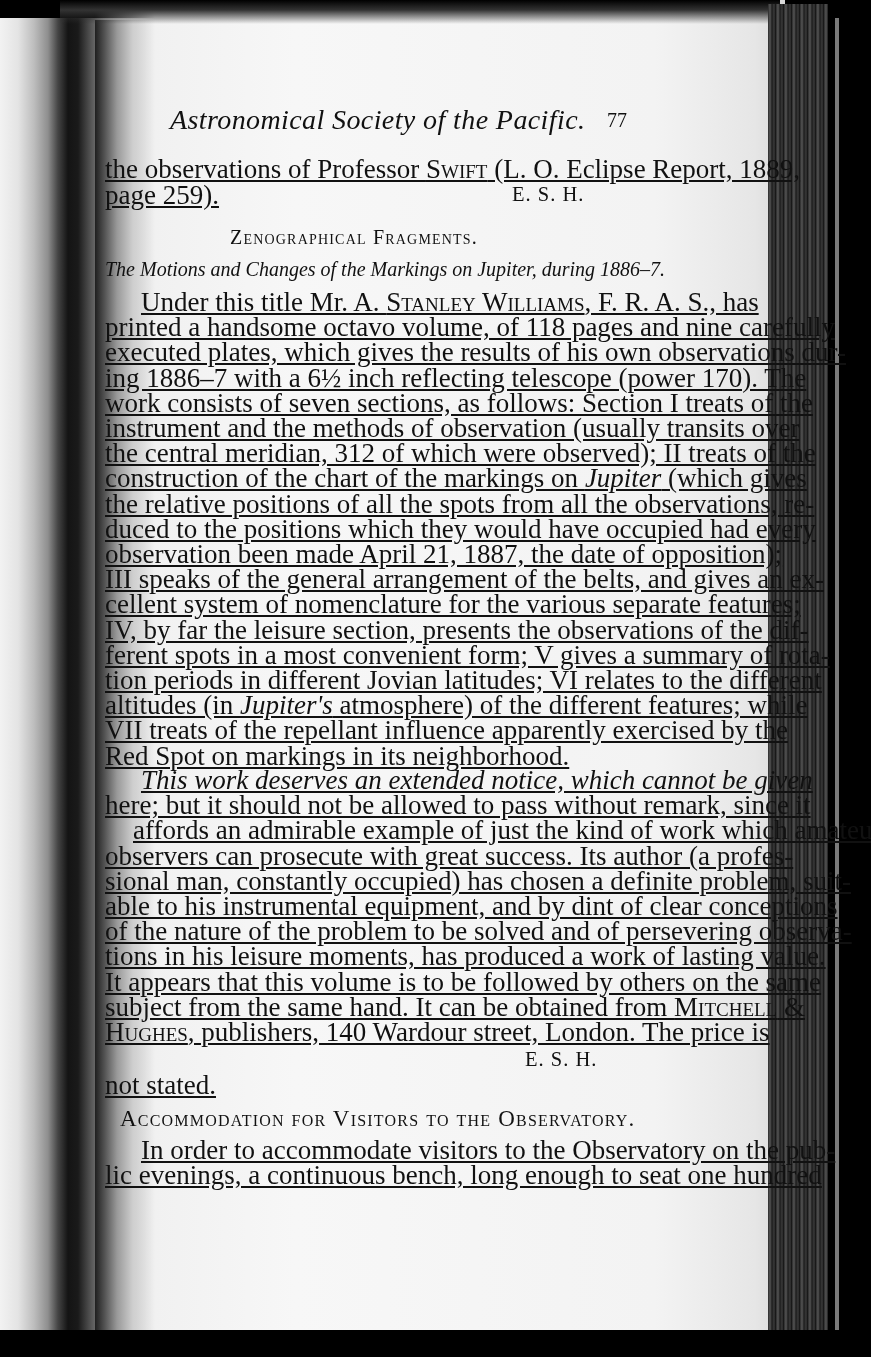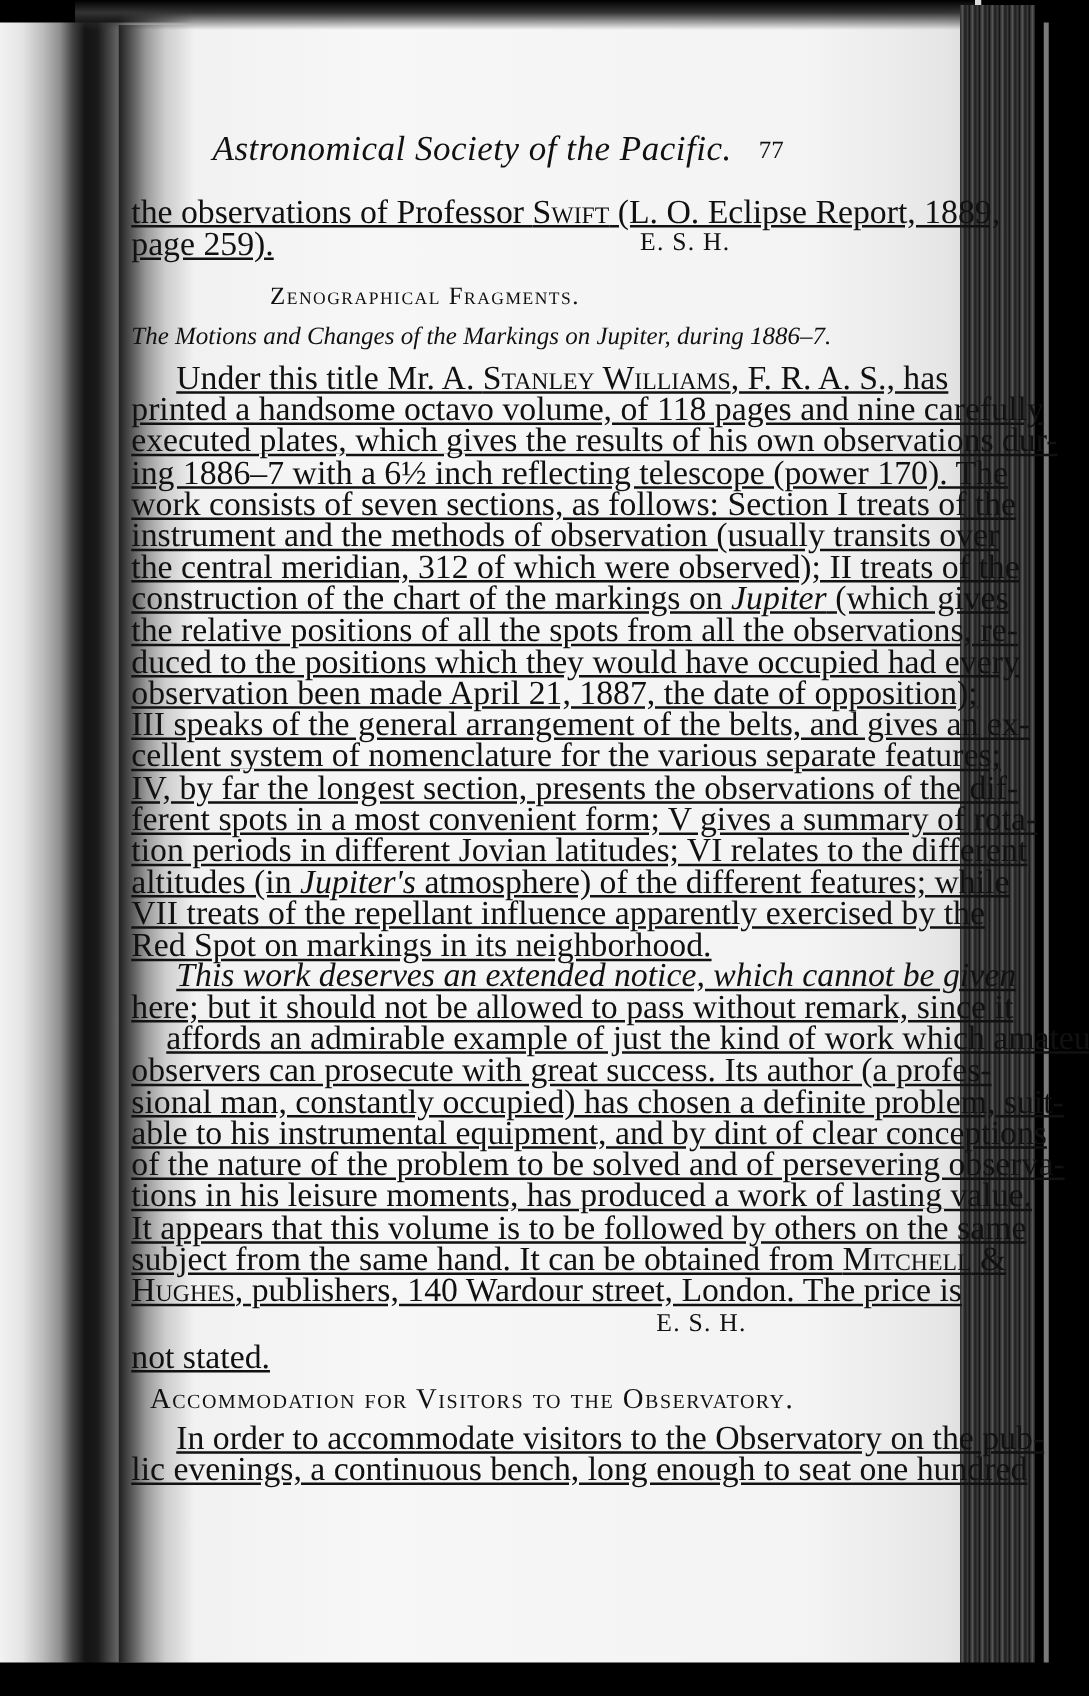--- a/index.html
+++ b/index.html
@@ -89,38 +89,38 @@
 
   <div class="running-head">
     <span class="title">Astronomical Society of the Pacific.</span>
   </div>
   <div class="page-number">77</div>
 
   <div class="line" style="top:157px;">the observations of Professor <span class="sc">Swift</span> (L. O. Eclipse Report, 1889,</div>
   <div class="line last" style="top:183px;">page 259).</div>
   <div class="sig" style="top:183px;left:512px;">E. S. H.</div>
 
-  <div class="section-heading" style="left:216px;top:226px;text-align:center;">Zenographical Fragments.</div>
+  <div class="section-heading" style="left:230px;top:226px;text-align:center;">Zenographical Fragments.</div>
   <div class="subtitle">The Motions and Changes of the Markings on Jupiter, during 1886–7.</div>
 
   <div id="p1">
       <div class="line indent" style="top: 290px;">Under this title Mr. A. <span class="sc">Stanley Williams</span>, F. R. A. S., has</div>
       <div class="line" style="top: 315.2px;">printed a handsome octavo volume, of 118 pages and nine carefully</div>
       <div class="line" style="top: 340.4px;">executed plates, which gives the results of his own observations dur-</div>
       <div class="line" style="top: 365.6px;">ing 1886–7 with a 6½ inch reflecting telescope (power 170). The</div>
       <div class="line" style="top: 390.8px;">work consists of seven sections, as follows: Section I treats of the</div>
       <div class="line" style="top: 416px;">instrument and the methods of observation (usually transits over</div>
       <div class="line" style="top: 441.2px;">the central meridian, 312 of which were observed); II treats of the</div>
       <div class="line" style="top: 466.4px;">construction of the chart of the markings on <i>Jupiter</i> (which gives</div>
       <div class="line" style="top: 491.6px;">the relative positions of all the spots from all the observations, re-</div>
       <div class="line" style="top: 516.8px;">duced to the positions which they would have occupied had every</div>
       <div class="line" style="top: 542px;">observation been made April 21, 1887, the date of opposition);</div>
       <div class="line" style="top: 567.2px;">III speaks of the general arrangement of the belts, and gives an ex-</div>
       <div class="line" style="top: 592.4px;">cellent system of nomenclature for the various separate features;</div>
-      <div class="line" style="top: 617.6px;">IV, by far the longest section, presents the observations of the dif-</div>
+      <div class="line" style="top: 617.6px;">IV, by far the leisure section, presents the observations of the dif-</div>
       <div class="line" style="top: 642.8px;">ferent spots in a most convenient form; V gives a summary of rota-</div>
       <div class="line" style="top: 668px;">tion periods in different Jovian latitudes; VI relates to the different</div>
       <div class="line" style="top: 693.2px;">altitudes (in <i>Jupiter's</i> atmosphere) of the different features; while</div>
       <div class="line" style="top: 718.4px;">VII treats of the repellant influence apparently exercised by the</div>
       <div class="line last" style="top: 743.6px;">Red Spot on markings in its neighborhood.</div>
     </div>
   <div id="p2">
       <div class="line indent" style="top: 768px;"><i>This work deserves an extended notice, which cannot be given</i></div>
       <div class="line" style="top: 793.2px;">here; but it should not be allowed to pass without remark, since it</div>
       <div class="line" style="top: 818.4px; margin-left: 28px;">affords an admirable example of just the kind of work which amateur</div>

